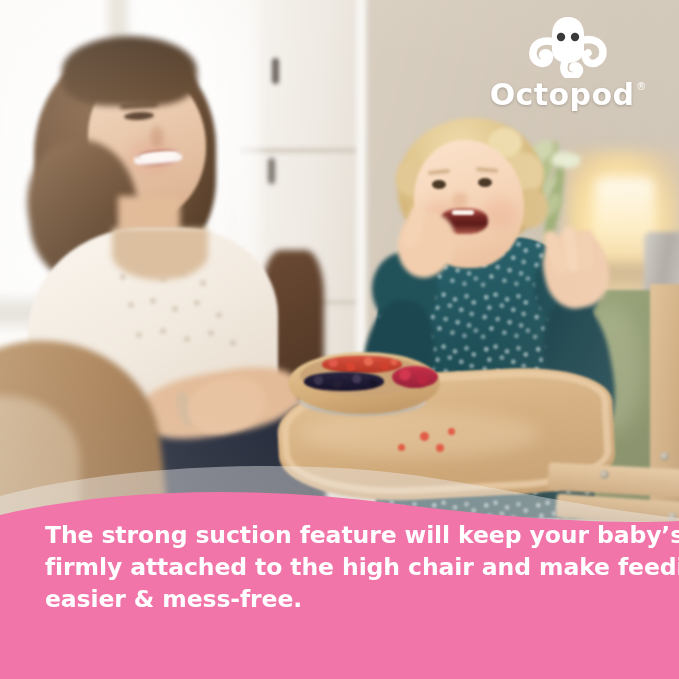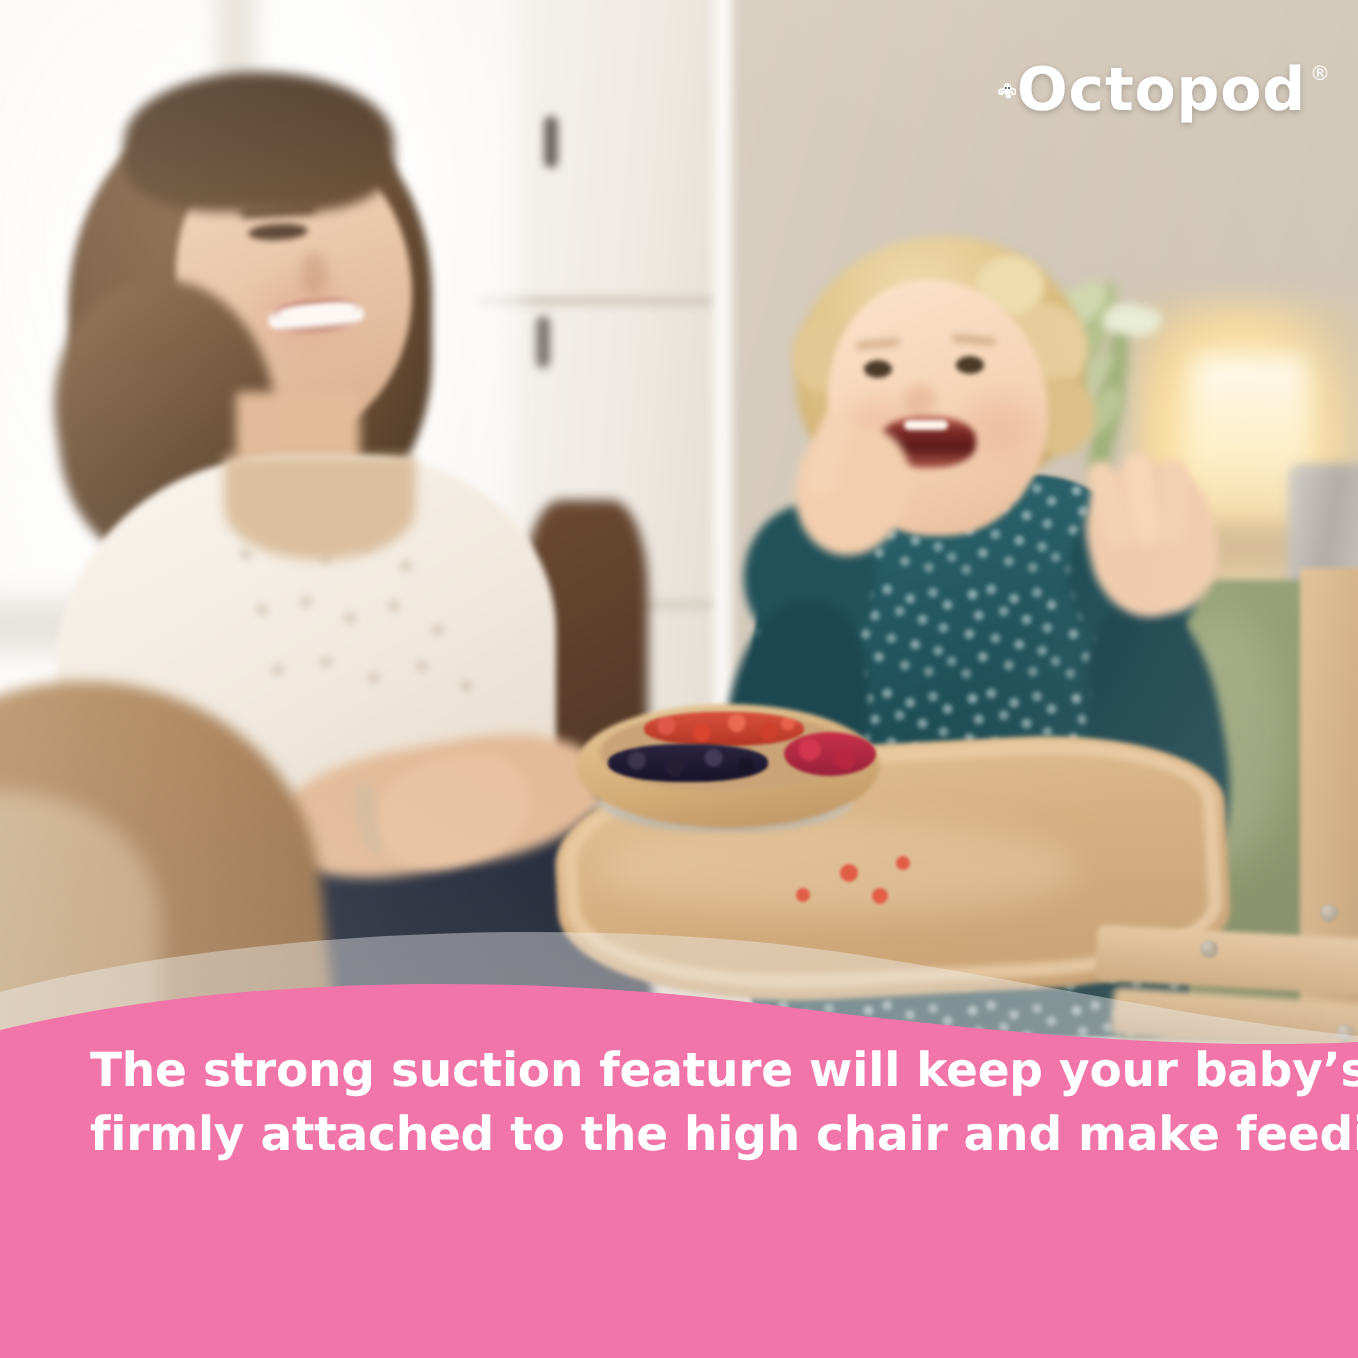--- a/index.html
+++ b/index.html
@@ -213,21 +213,21 @@
   .crumb{position:absolute;border-radius:50%;background:#e0563f;filter:blur(.9px);}
 
   
   .soft{left:0;top:0;width:679px;height:540px;
     background:radial-gradient(ellipse at 50% 42%,rgba(255,255,255,0) 40%,rgba(240,235,228,.25) 100%);}
 
   
   .grey-wave{left:0;bottom:0;width:679px;height:80px;}
 
   
-  #logo{position:absolute;right:14px;top:12px;width:166px;display:flex;flex-direction:row;align-items:center;}
+  #logo{position:absolute;right:28px;top:12px;width:166px;display:flex;flex-direction:column;align-items:center;}
   #logo-mark{width:78px;height:66px;}
   #logo-word{position:relative;display:flex;align-items:flex-start;margin-top:2px;}
   #logo-text{font-size:30px;font-weight:700;color:#fff;letter-spacing:.4px;
     font-family:"DejaVu Sans",sans-serif;line-height:1;text-shadow:0 1px 3px rgba(0,0,0,.22);}
   #logo-reg{font-size:10px;color:#fff;margin-left:2px;margin-top:1px;font-family:"DejaVu Sans",sans-serif;}
 
   
   #banner{position:absolute;left:0;bottom:0;width:679px;height:200px;}
   #banner-shape{position:absolute;left:0;top:0;width:679px;height:200px;}
   #banner-text{position:absolute;left:45px;top:40px;width:600px;color:#fff;
@@ -386,16 +386,17 @@
     </div>
   </div>
 
   <div id="banner">
     <svg id="banner-shape" viewBox="0 0 679 200" preserveAspectRatio="none">
       <path d="M0,36 C110,10 250,6 390,24 C500,38 600,46 679,42 L679,200 L0,200 Z" fill="#f175a8"></path>
     </svg>
     <div id="banner-text">
       <div>The strong suction feature will keep your baby’s plate</div>
       <div>firmly attached to the high chair and make feeding time</div>
+      <div>easier &amp; mess-free.</div>
     </div>
   </div>
 
 </div>
 
 </body></html>

